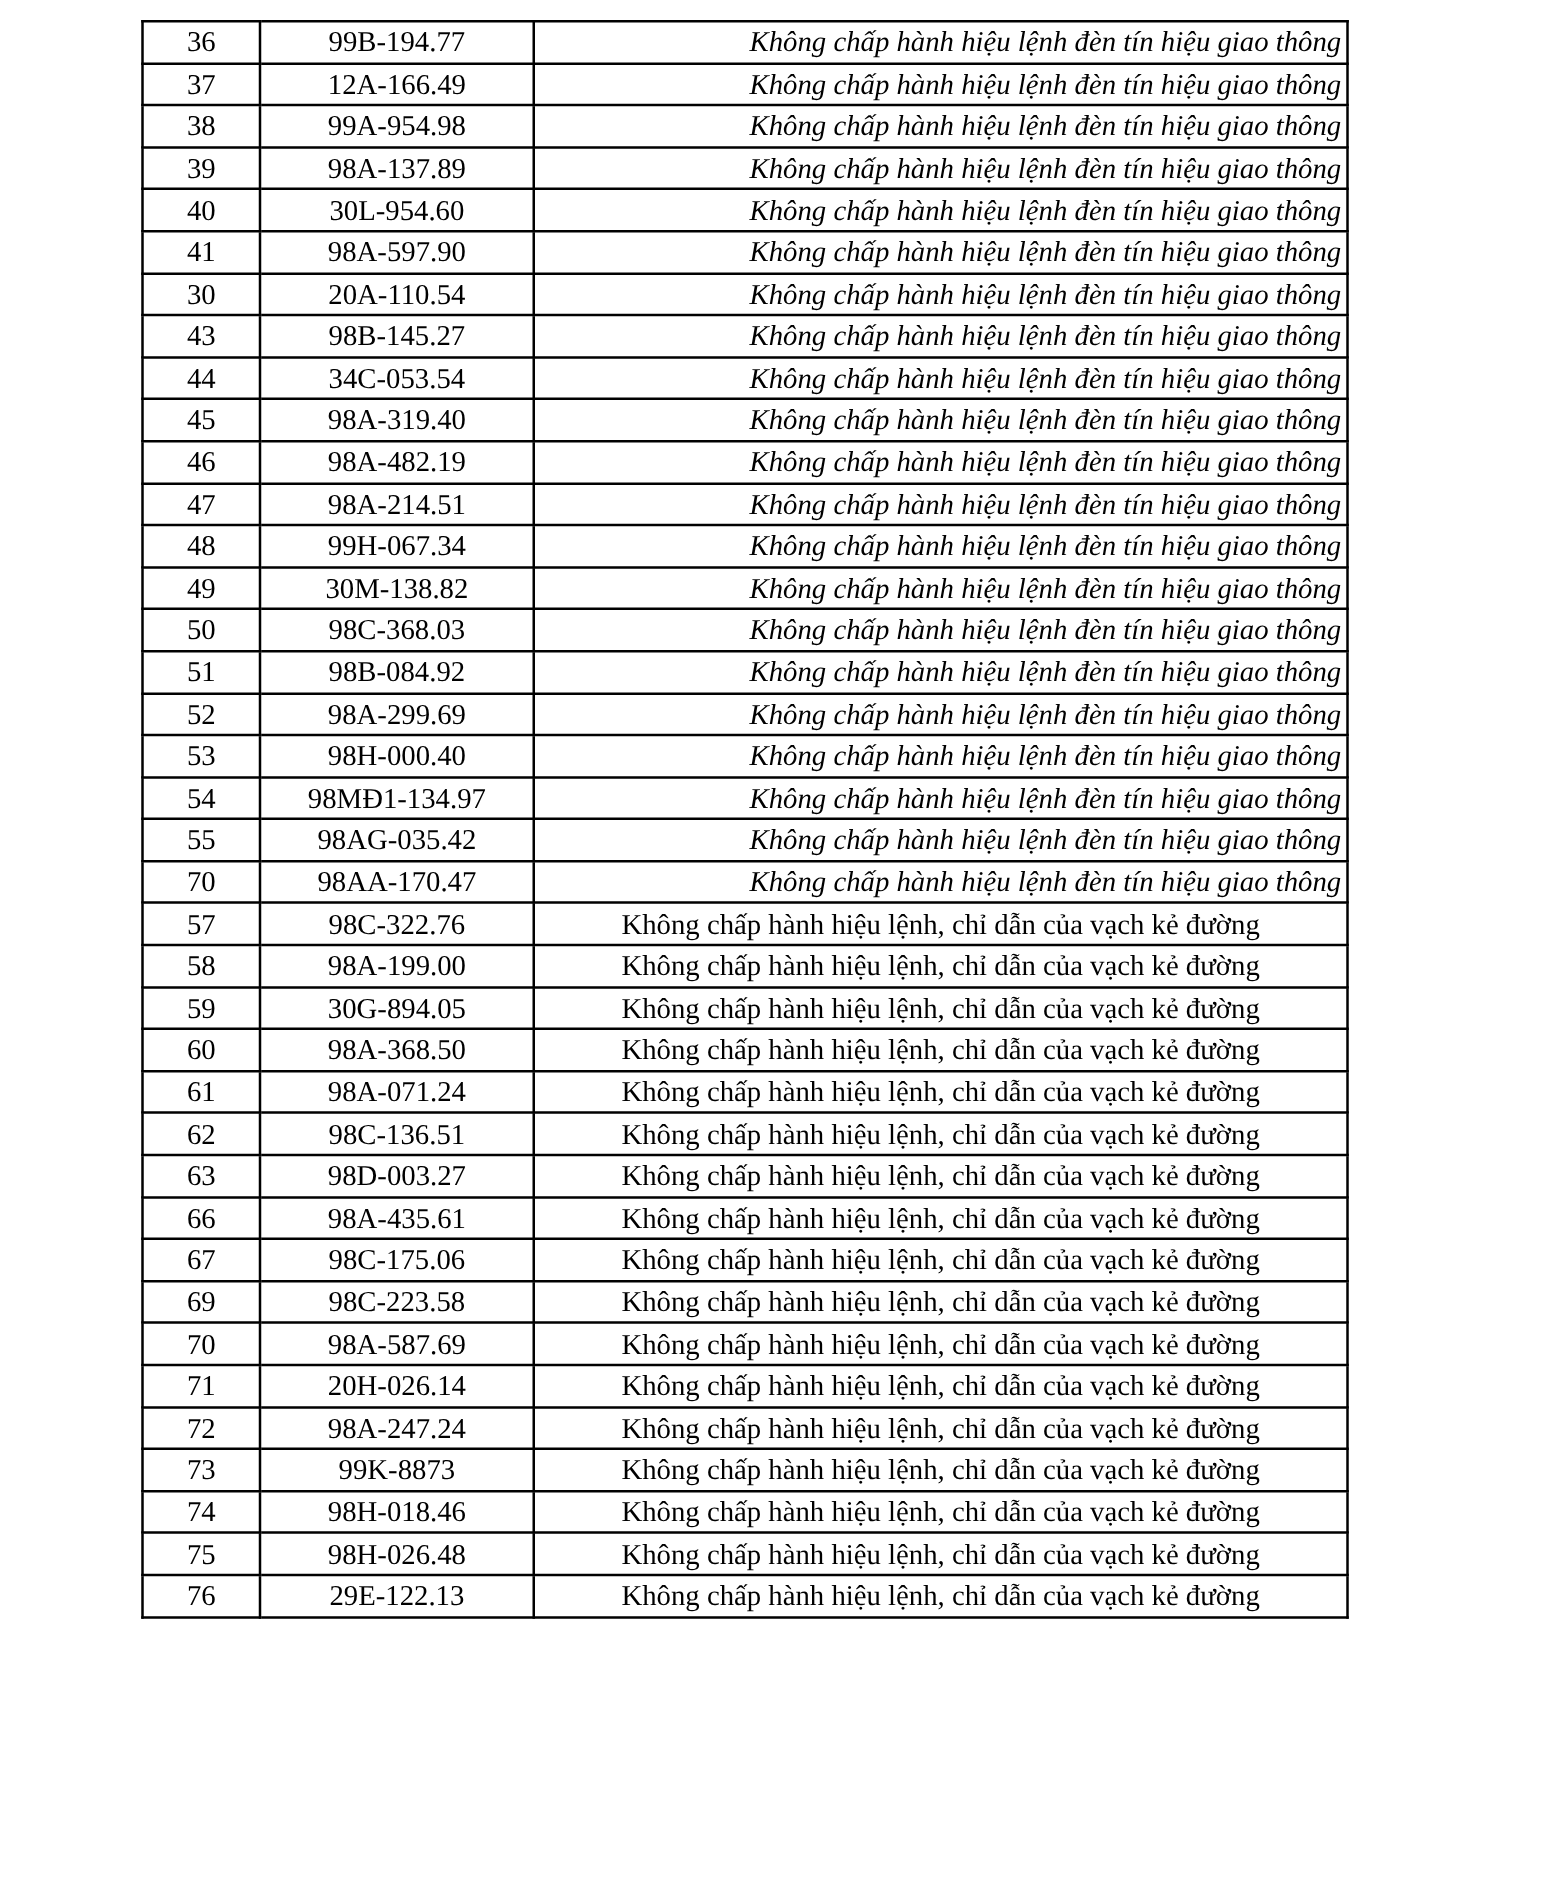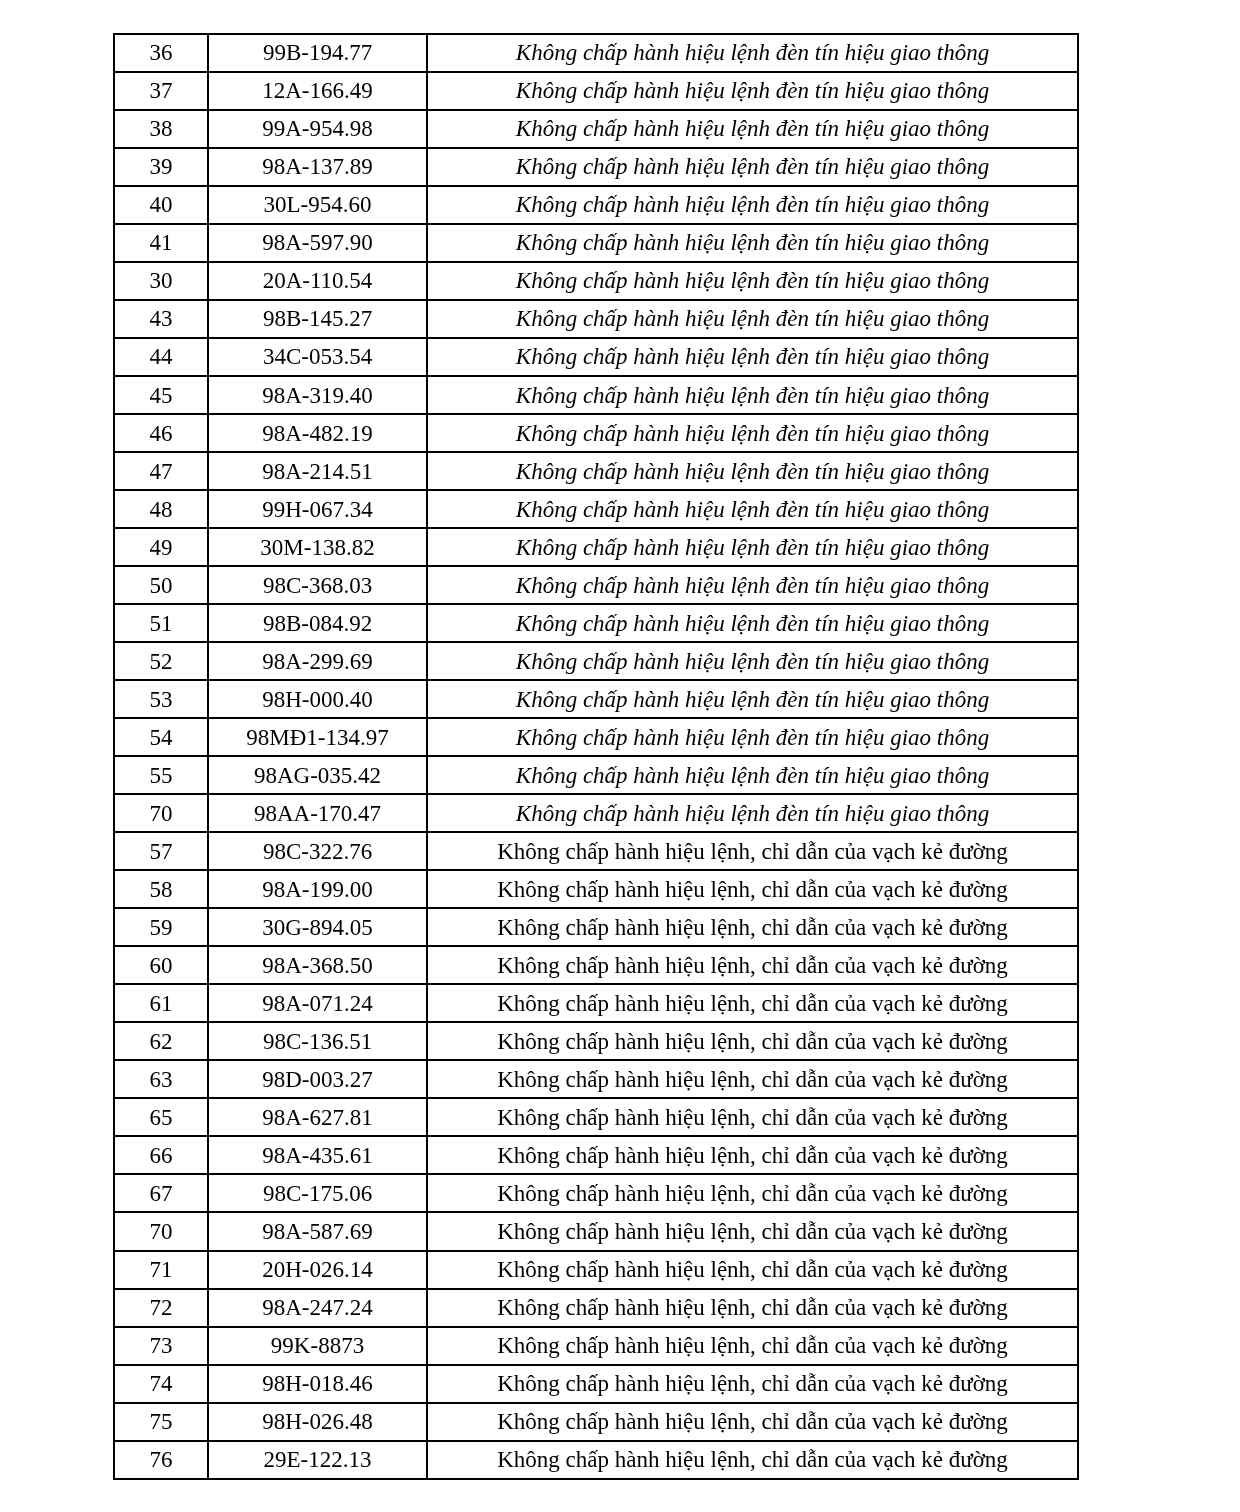--- a/index.html
+++ b/index.html
@@ -11,38 +11,39 @@
     position: relative;
     width: 1240px;
     height: 1512px;
     background: #ffffff;
     font-family: "Liberation Serif", "DejaVu Serif", serif;
     color: #000000;
   }
   table.violation-table {
     position: absolute;
     left: 113px;
-    top: 33px;
+    top: 16px;
     width: 964px;
-    height: 1447px;
+    height: 1279px;
     border-collapse: collapse;
     table-layout: fixed;
   }
   table.violation-table td {
     border: 2px solid #000000;
     text-align: center;
     vertical-align: middle;
     font-size: 23px;
     line-height: 1.1;
     padding: 0 4px;
     overflow: hidden;
     white-space: nowrap;
   }
   table.violation-table td.violation-cell.italic {
     font-style: italic;
+    text-align: right;
   }
 </style>
 </head>
 <body>
 
 <div class="sheet">
   <table class="violation-table">
     <colgroup>
       <col style="width:94px">
       <col style="width:219px">
@@ -183,32 +184,32 @@
           <td class="row-number-cell">62</td>
           <td class="license-plate-cell">98C-136.51</td>
           <td class="violation-cell">Không chấp hành hiệu lệnh, chỉ dẫn của vạch kẻ đường</td>
         </tr>
         <tr>
           <td class="row-number-cell">63</td>
           <td class="license-plate-cell">98D-003.27</td>
           <td class="violation-cell">Không chấp hành hiệu lệnh, chỉ dẫn của vạch kẻ đường</td>
         </tr>
         <tr>
-          <td class="row-number-cell">65</td>
-          <td class="license-plate-cell">98A-627.81</td>
-          <td class="violation-cell">Không chấp hành hiệu lệnh, chỉ dẫn của vạch kẻ đường</td>
-        </tr>
-        <tr>
           <td class="row-number-cell">66</td>
           <td class="license-plate-cell">98A-435.61</td>
           <td class="violation-cell">Không chấp hành hiệu lệnh, chỉ dẫn của vạch kẻ đường</td>
         </tr>
         <tr>
           <td class="row-number-cell">67</td>
           <td class="license-plate-cell">98C-175.06</td>
+          <td class="violation-cell">Không chấp hành hiệu lệnh, chỉ dẫn của vạch kẻ đường</td>
+        </tr>
+        <tr>
+          <td class="row-number-cell">69</td>
+          <td class="license-plate-cell">98C-223.58</td>
           <td class="violation-cell">Không chấp hành hiệu lệnh, chỉ dẫn của vạch kẻ đường</td>
         </tr>
         <tr>
           <td class="row-number-cell">70</td>
           <td class="license-plate-cell">98A-587.69</td>
           <td class="violation-cell">Không chấp hành hiệu lệnh, chỉ dẫn của vạch kẻ đường</td>
         </tr>
         <tr>
           <td class="row-number-cell">71</td>
           <td class="license-plate-cell">20H-026.14</td>

